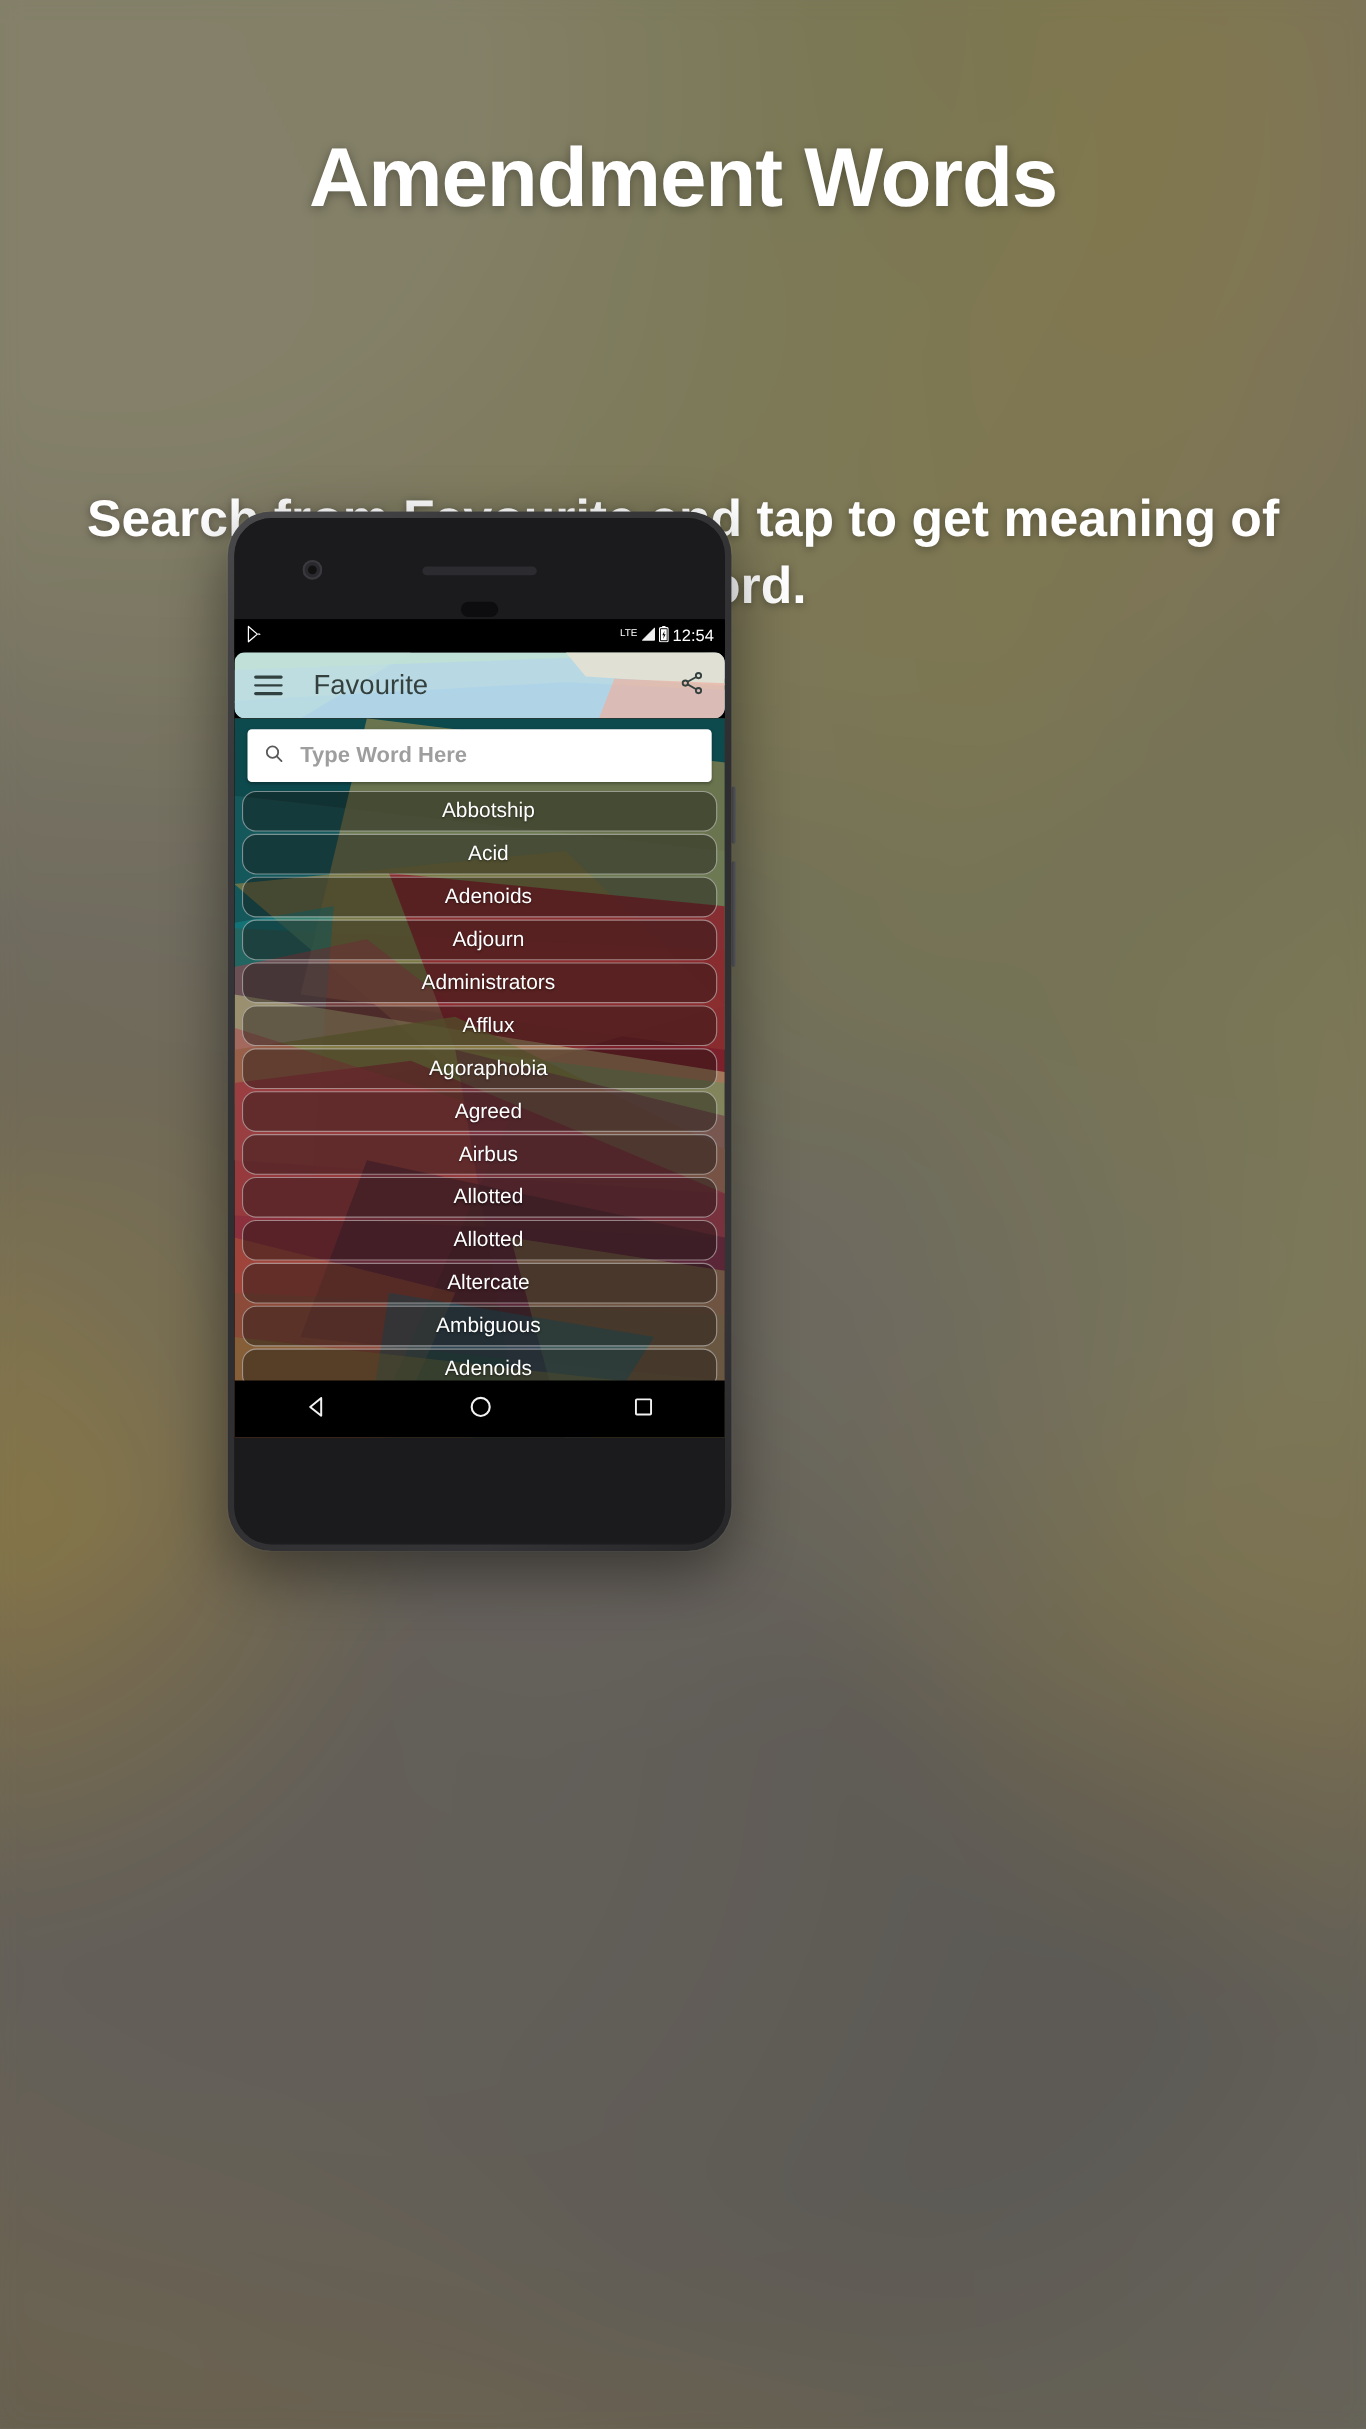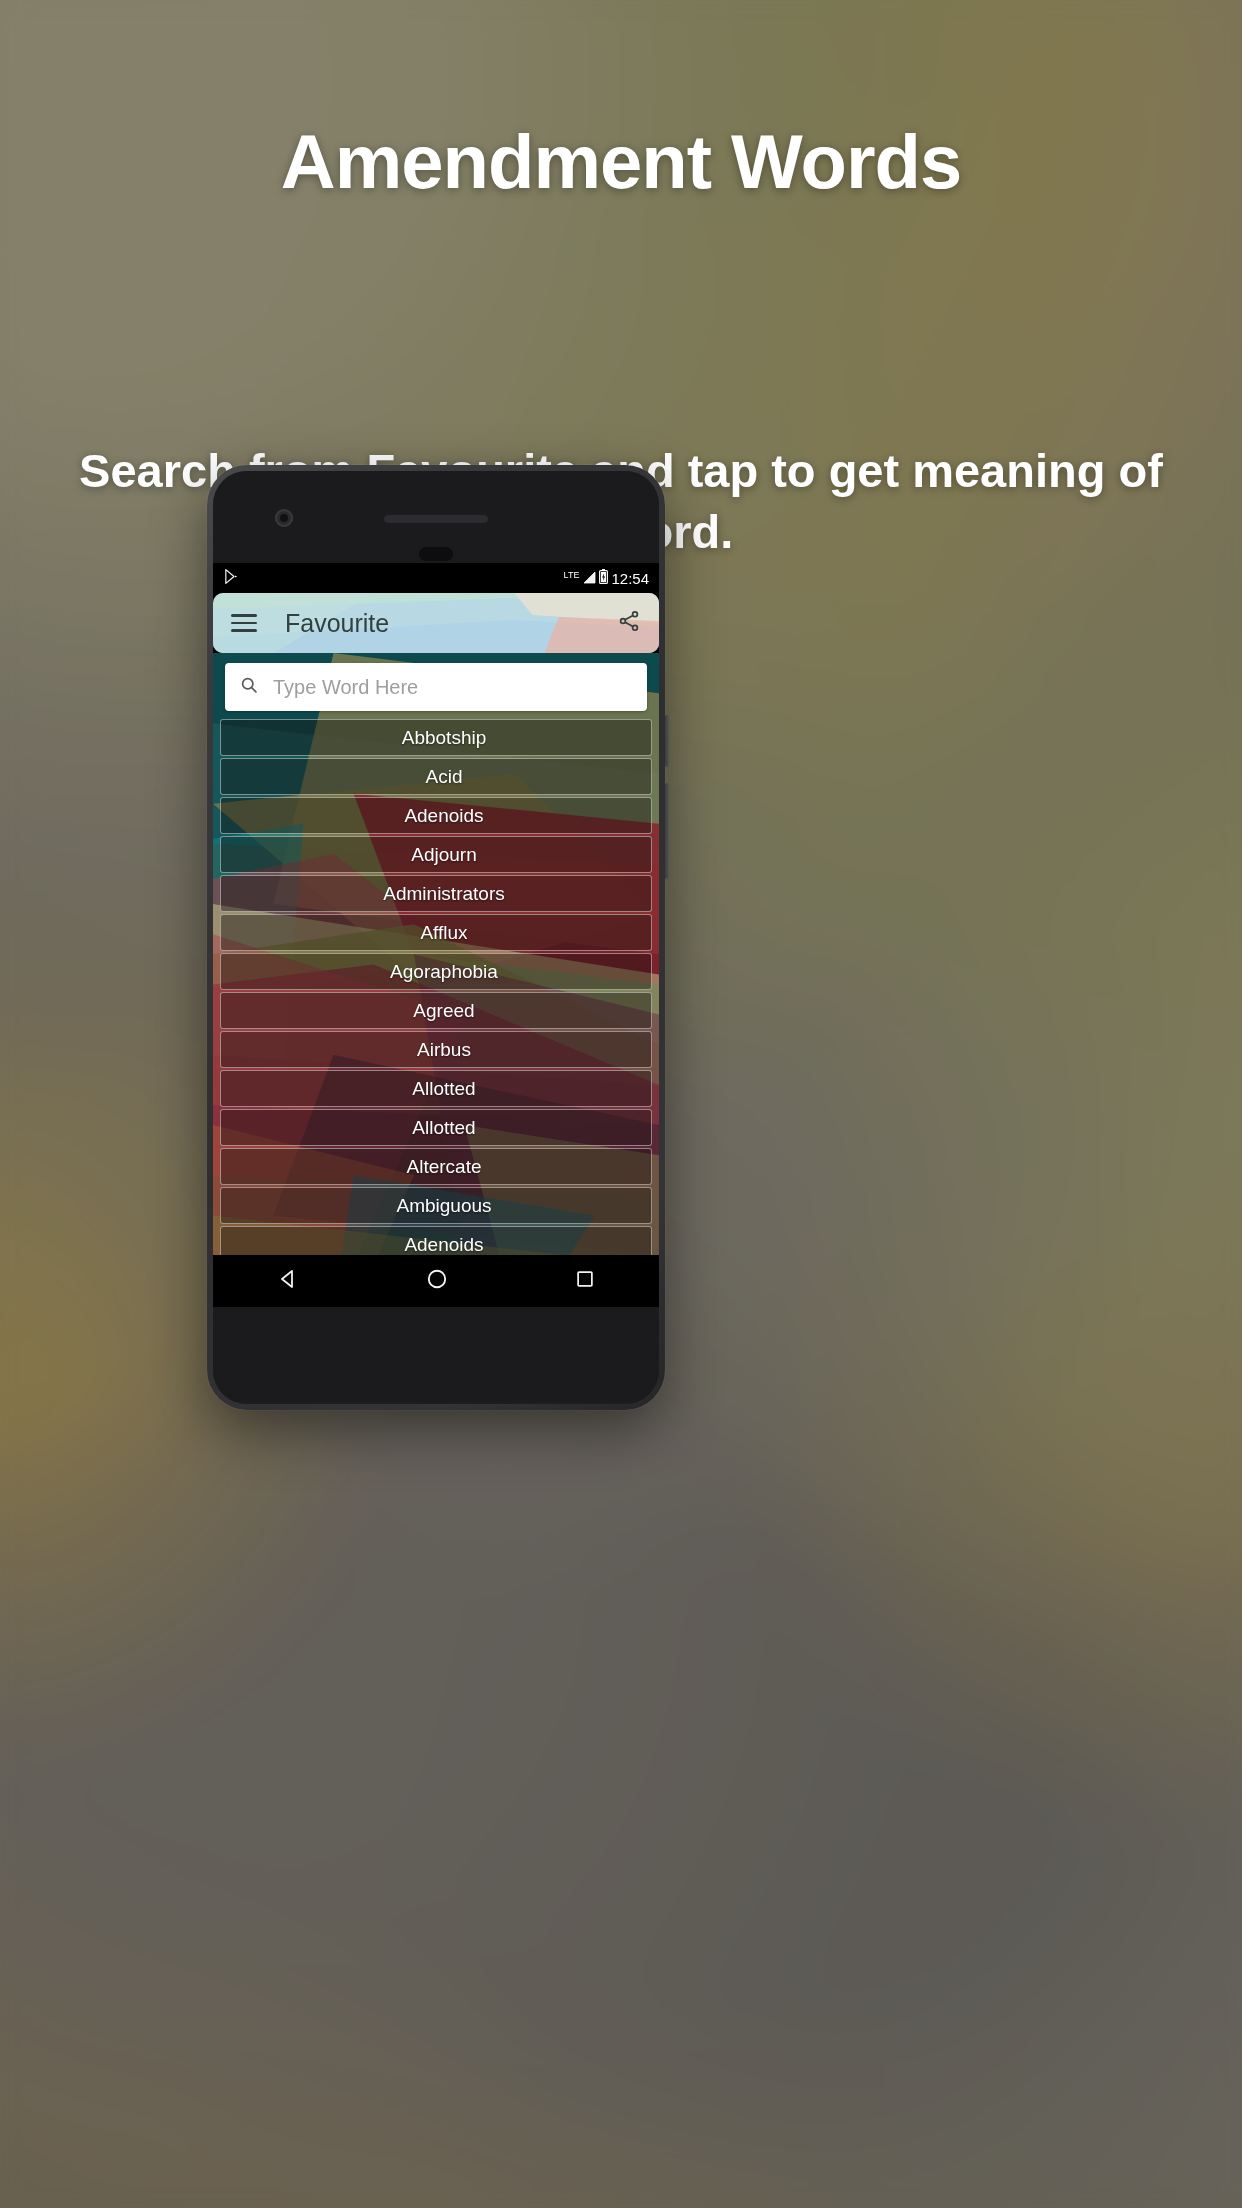--- a/index.html
+++ b/index.html
@@ -108,27 +108,27 @@
   
   #appbody { position:relative; height:654px; overflow:hidden; background:#3a3a30; }
   .poly { position:absolute; inset:0; }
 
   #searchwrap { position:relative; padding:10px 12px 0; }
   #searchbox {
     height:48px; background:#fff; border-radius:4px;
     display:flex; align-items:center; padding:0 14px; gap:14px;
     box-shadow:0 1px 3px rgba(0,0,0,.3);
   }
-  #searchbox .ph { color:#9e9e9e; font-size:20px; }
+  #searchbox .ph { color:#9e9e9e; font-size:20px;font-weight:bold; }
 
   #wordlist { position:relative; margin-top:8px; padding:0 7px; }
   .word-item {
     height:37px; margin-bottom:2px;
     border:1px solid rgba(255,255,255,.45);
-    border-radius:3px;
+    border-radius:13px;
     background:rgba(22,16,14,.42);
     display:flex; align-items:center; justify-content:center;
     color:#ffffff; font-size:19px;
     text-shadow:0 1px 2px rgba(0,0,0,.5);
     padding-left:16px;
   }
 
   #navbar {
     position:absolute; left:0; right:0; bottom:0; height:52px; background:#000;
     display:flex; align-items:center; justify-content:space-around;

